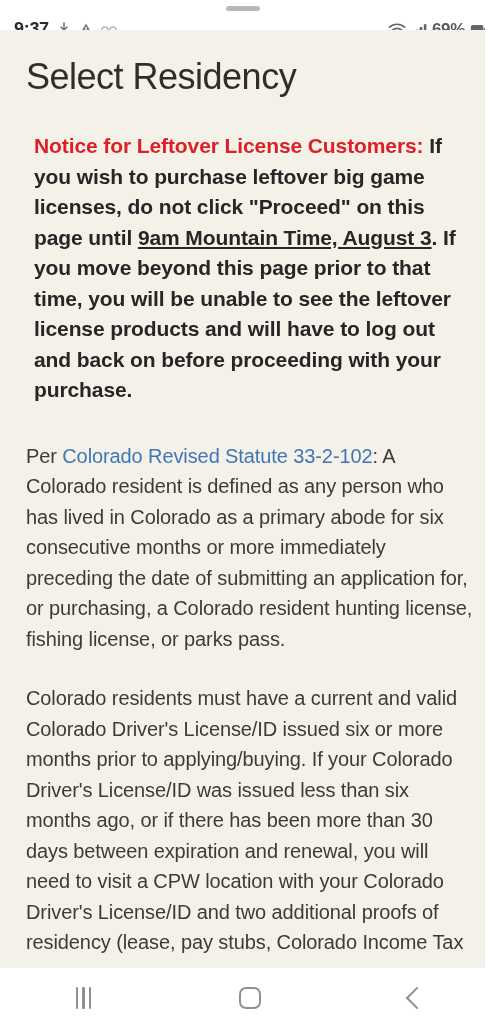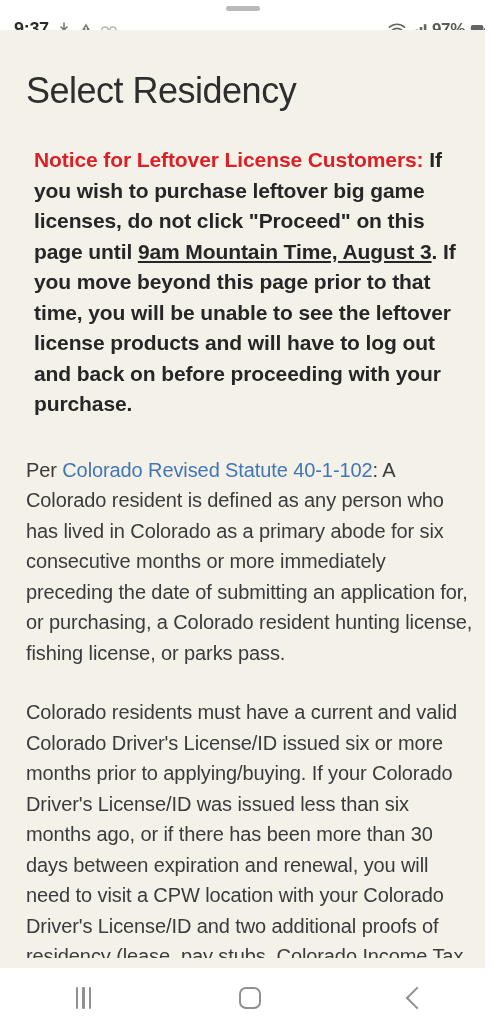--- a/index.html
+++ b/index.html
@@ -106,21 +106,21 @@
     width: 500px;
     height: 938px;
     background: #f4f1e9;
     overflow: hidden;
     box-sizing: border-box;
     padding: 0 26px;
   }
 
   .page-title {
     margin: 0;
-    padding-top: 39px;
+    padding-top: 25px;
     font-size: 36px;
     line-height: 44px;
     font-weight: 400;
     color: #2e2e2c;
     letter-spacing: -0.5px;
   }
 
   .notice {
     margin: 8px;
     padding-top: 24px;
@@ -245,41 +245,41 @@
         <path d="M4.3 8.2A7 7 0 0 1 13.7 8.2" stroke="#3a3a3a" stroke-width="1.7" fill="none" stroke-linecap="round"></path>
         <path d="M7 11.1a3.2 3.2 0 0 1 4 0" stroke="#3a3a3a" stroke-width="1.7" fill="none" stroke-linecap="round"></path>
         <circle cx="9" cy="13.3" r="1.1" fill="#3a3a3a"></circle>
       </svg>
       <svg class="sb-ico" width="16" height="14" viewBox="0 0 16 14">
         <rect x="0.5" y="9" width="2.6" height="4.5" fill="#3a3a3a"></rect>
         <rect x="4.6" y="6.6" width="2.6" height="6.9" fill="#3a3a3a"></rect>
         <rect x="8.7" y="4" width="2.6" height="9.5" fill="#3a3a3a"></rect>
         <rect x="12.8" y="1.2" width="2.6" height="12.3" fill="#3a3a3a"></rect>
       </svg>
-      <span class="battery-text">97%</span>
+      <span class="battery-text">69%</span>
       <svg class="sb-ico" width="16" height="13" viewBox="0 0 16 13">
         <rect x="0.8" y="2" width="12.6" height="9" rx="2" fill="#3a3a3a"></rect>
         <rect x="14" y="5" width="1.6" height="3" rx="0.7" fill="#3a3a3a"></rect>
       </svg>
     </div>
   </div>
 
   <div class="speaker-pill"></div>
   <div class="corner-mask"></div>
 
   <div class="content">
 
     <h1 class="page-title">Select Residency</h1>
 
     <p class="notice">
       <span class="notice-label">Notice for Leftover License Customers:</span><span> If you wish to purchase leftover big game licenses, do not click "Proceed" on this page until </span><span class="notice-underline">9am Mountain Time, August 3</span><span>. If you move beyond this page prior to that time, you will be unable to see the leftover license products and will have to log out and back on before proceeding with your purchase.</span>
     </p>
 
     <p class="body-para">
-      <span>Per </span><a class="statute-link" href="#">Colorado Revised Statute 40-1-102</a><span>: A Colorado resident is defined as any person who has lived in Colorado as a primary abode for six consecutive months or more immediately preceding the date of submitting an application for, or purchasing, a Colorado resident hunting license, fishing license, or parks pass.</span>
+      <span>Per </span><a class="statute-link" href="#">Colorado Revised Statute 33-2-102</a><span>: A Colorado resident is defined as any person who has lived in Colorado as a primary abode for six consecutive months or more immediately preceding the date of submitting an application for, or purchasing, a Colorado resident hunting license, fishing license, or parks pass.</span>
     </p>
 
     <p class="body-para tight">Colorado residents must have a current and valid Colorado Driver's License/ID issued six or more months prior to applying/buying. If your Colorado Driver's License/ID was issued less than six months ago, or if there has been more than 30 days between expiration and renewal, you will need to visit a CPW location with your Colorado Driver's License/ID and two additional proofs of residency (lease, pay stubs, Colorado Income Tax Return, vehicle registration, utility bills) to prove resident status.</p>
 
     <div class="scroll-cut"></div>
   </div>
 
   <div class="nav-bar">
     <div class="nav-btn">
       <span class="recents-glyph">

